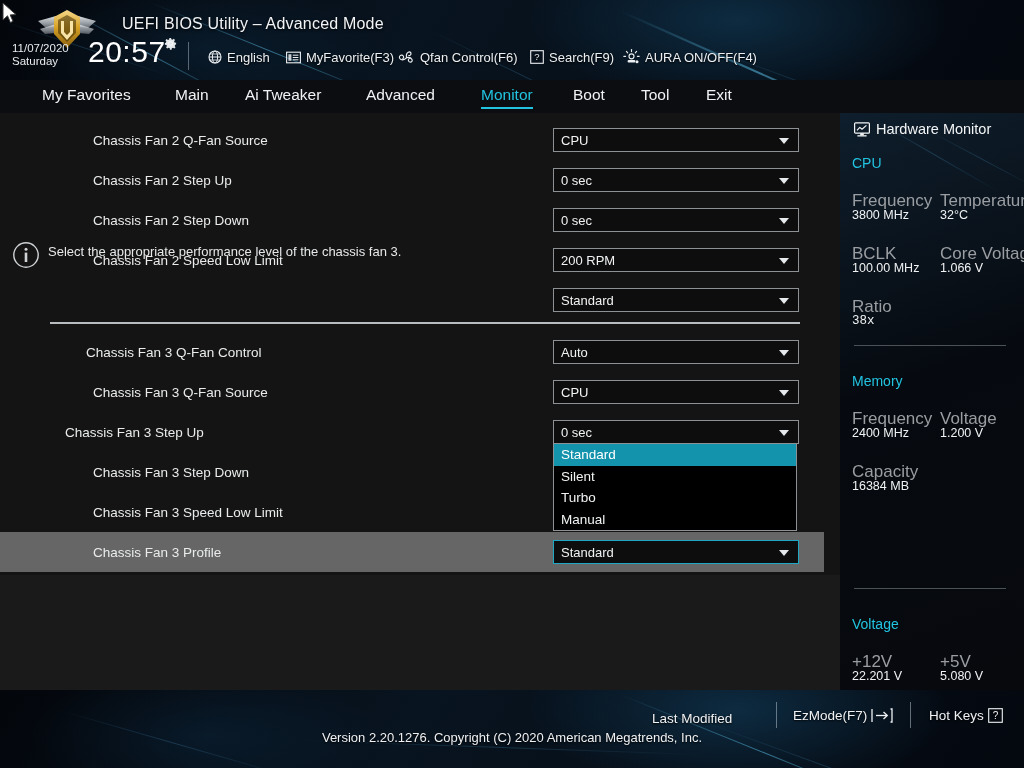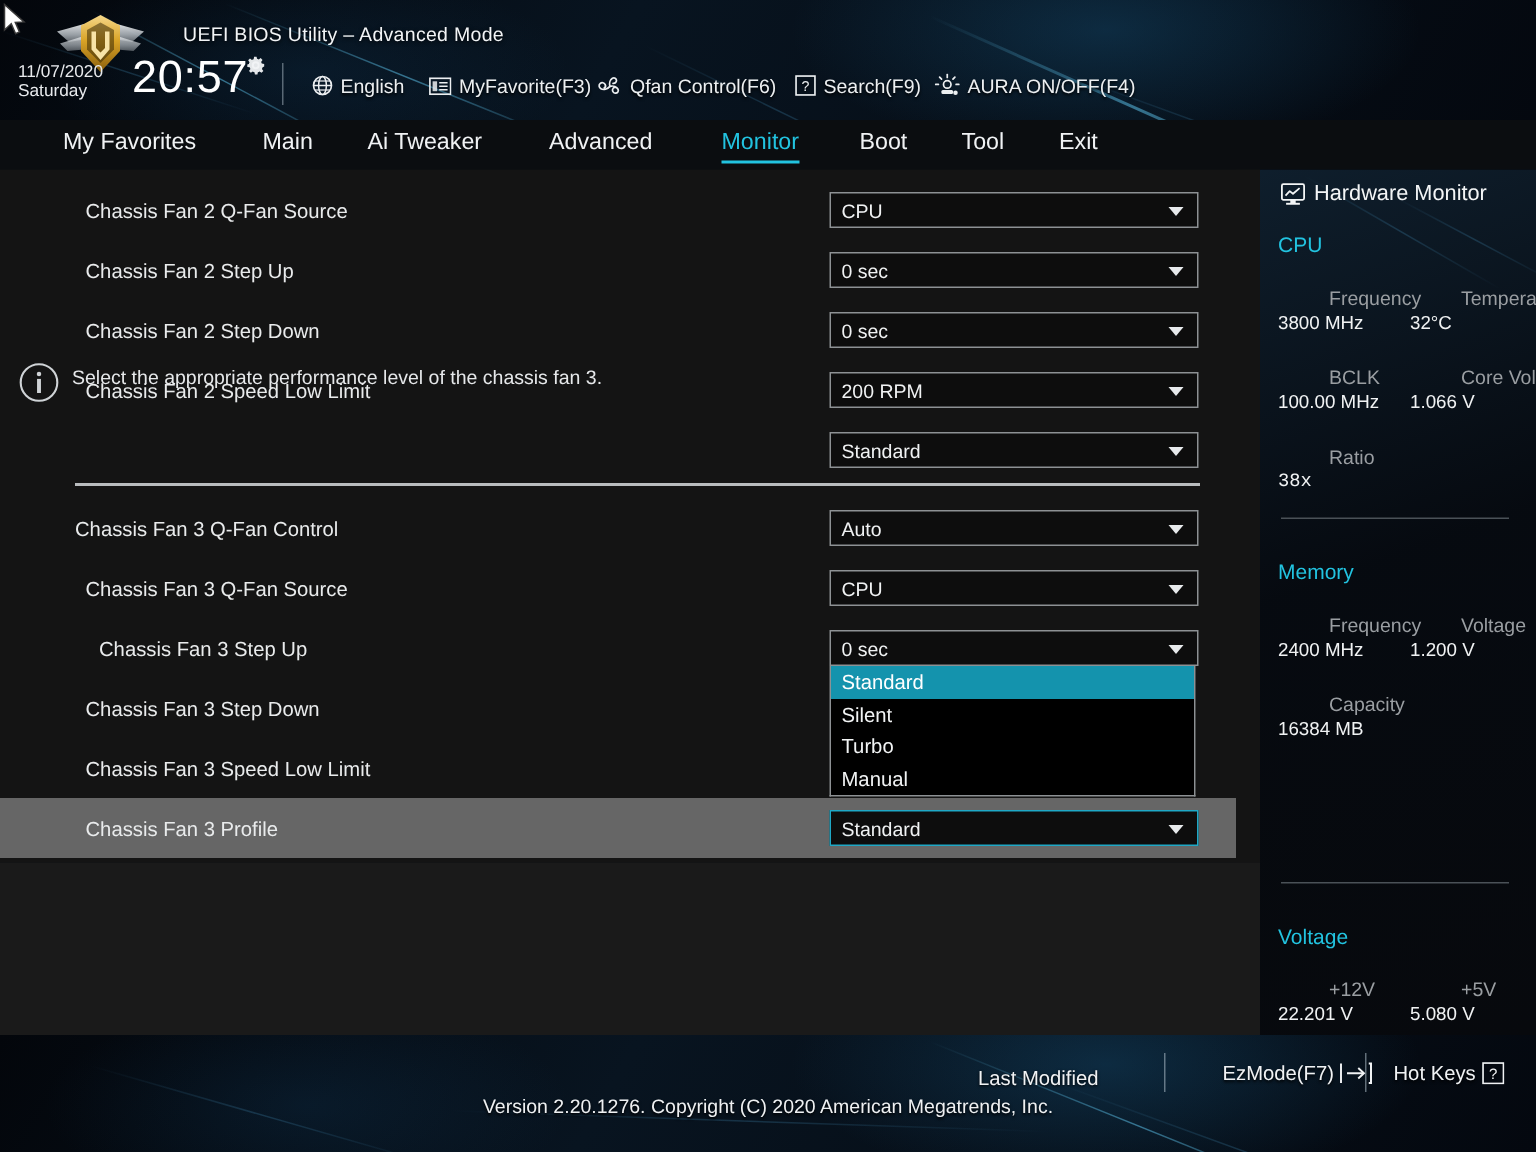--- a/index.html
+++ b/index.html
@@ -41,21 +41,21 @@
     overflow: hidden;
   }
   .hdr-inner { position: relative; width: 100%; height: 100%; }
 
   #tuf-logo {
     position: absolute; left: 36px; top: 6px;
     width: 62px; height: 46px;
   }
   #title {
     position: absolute; left: 122px; top: 15px;
-    font-size: 13px; color: #f2f4f6; letter-spacing: .2px;
+    font-size: 16px; color: #f2f4f6; letter-spacing: .2px;
     text-shadow: 0 1px 3px #000;
   }
   #datebox {
     position: absolute; left: 12px; top: 42px;
     font-size: 11.5px; color: #e8eaed; line-height: 13px;
   }
   #clock {
     position: absolute; left: 88px; top: 36px;
     font-size: 30px; color: #fff; letter-spacing: .5px; line-height: 32px;
   }
@@ -98,21 +98,21 @@
   }
   #content {
     position: absolute; left: 0; top: 0; width: 840px; height: 462px;
     background: #141414;
     overflow: hidden;
   }
   #list { position: relative; width: 840px; height: 462px; }
 
   .row {
     position: absolute; left: 0; width: 824px; height: 40px;
-    display: flex; align-items: center;
+    display: flex; align-items: center; padding-left: 36px;
   }
   .row.selected { background: #666666; }
   .row-label {
     font-size: 13.5px; color: #e9ebec; white-space: nowrap;
   }
   .sep-line {
     position: absolute; left: 50px; width: 750px; height: 2px;
     background: #b9bcbe;
   }
 
@@ -183,21 +183,21 @@
   #hw-title {
     position: absolute; left: 14px; top: 8px;
     display: flex; align-items: center; gap: 6px;
     font-size: 14.5px; color: #f3f5f6;
   }
   .hw-section {
     position: absolute; left: 12px;
     font-size: 14px; color: #22c3e0; font-weight: 500;
   }
   .hw-key {
-    position: absolute; font-size: 13px; color: #9a9ea2; white-space: nowrap; margin-left: 34px;
+    position: absolute; font-size: 17px; color: #9a9ea2; white-space: nowrap;
   }
   .hw-val {
     position: absolute; font-size: 12.5px; color: #f0f2f3; white-space: nowrap;
   }
   .hw-rule {
     position: absolute; left: 14px; width: 152px; height: 1px;
     background: #4a5157;
   }
 
   
@@ -386,21 +386,21 @@
             <div class="caret"></div>
           </div>
           <div class="row" style="top: 259px;">
             <div class="row-label" style="margin-left: 57px;">Chassis Fan 3 Q-Fan Source</div>
           </div>
           <div class="field" style="left: 553px; top: 267px;">
             <div class="field-text">CPU</div>
             <div class="caret"></div>
           </div>
           <div class="row" style="top: 299px;">
-            <div class="row-label" style="margin-left: 66px;">Chassis Fan 3 Step Up</div>
+            <div class="row-label" style="margin-left: 29px;">Chassis Fan 3 Step Up</div>
           </div>
           <div class="field" style="left: 553px; top: 307px;">
             <div class="field-text">0 sec</div>
             <div class="caret"></div>
           </div>
           <div class="row" style="top: 339px;">
             <div class="row-label" style="margin-left: 57px;">Chassis Fan 3 Step Down</div>
           </div>
           <div class="row" style="top: 379px;">
             <div class="row-label" style="margin-left: 57px;">Chassis Fan 3 Speed Low Limit</div>
@@ -482,21 +482,21 @@
     <div class="streak" style="left:620px;top:4px;width:300px;transform:rotate(22deg);"></div>
     <div class="streak dim" style="left:700px;top:30px;width:280px;transform:rotate(20deg);"></div>
     <div class="streak dim" style="left:60px;top:20px;width:240px;transform:rotate(16deg);"></div>
     <div class="streak dim" style="left:300px;top:50px;width:400px;transform:rotate(2deg);"></div>
 
     <div class="foot-item" style="left:652px;align-items:flex-end;">
       <span>Last Modified</span>
     </div>
     <div class="foot-div" style="left:776px;"></div>
 
-    <div class="foot-item" style="left:815px;align-items:center;">
+    <div class="foot-item" style="left:793px;align-items:center;">
       <span>EzMode(F7)</span>
       <svg width="22" height="15" viewBox="0 0 22 15">
         <line x1="1" y1="1" x2="1" y2="14" stroke="#f0f2f4" stroke-width="1.3"></line>
         <path d="M5 7.5 H16" stroke="#f0f2f4" stroke-width="1.3"></path>
         <path d="M12.5 4 L16.3 7.5 L12.5 11" fill="none" stroke="#f0f2f4" stroke-width="1.3"></path>
         <path d="M19.5 1 H21 V14 H19.5" fill="none" stroke="#f0f2f4" stroke-width="1.3"></path>
       </svg>
     </div>
     <div class="foot-div" style="left:910px;"></div>
 

